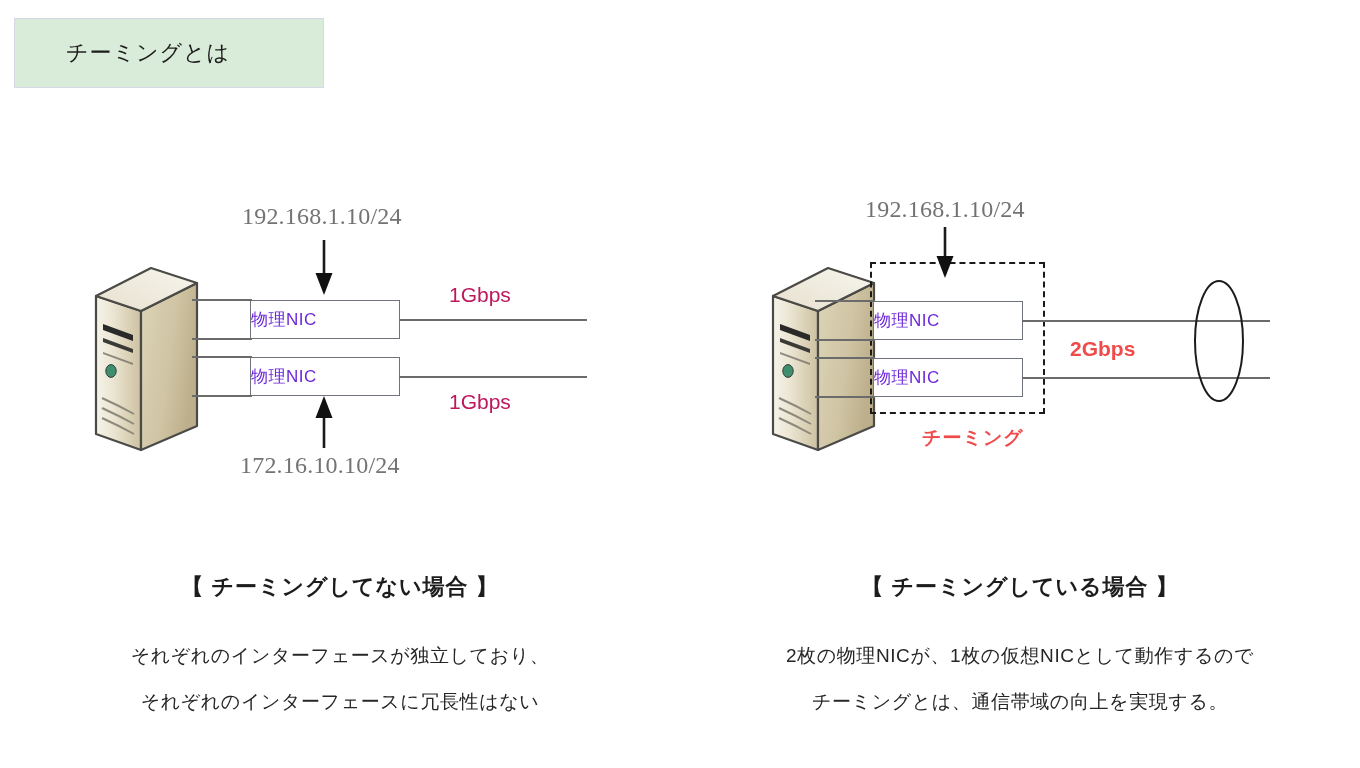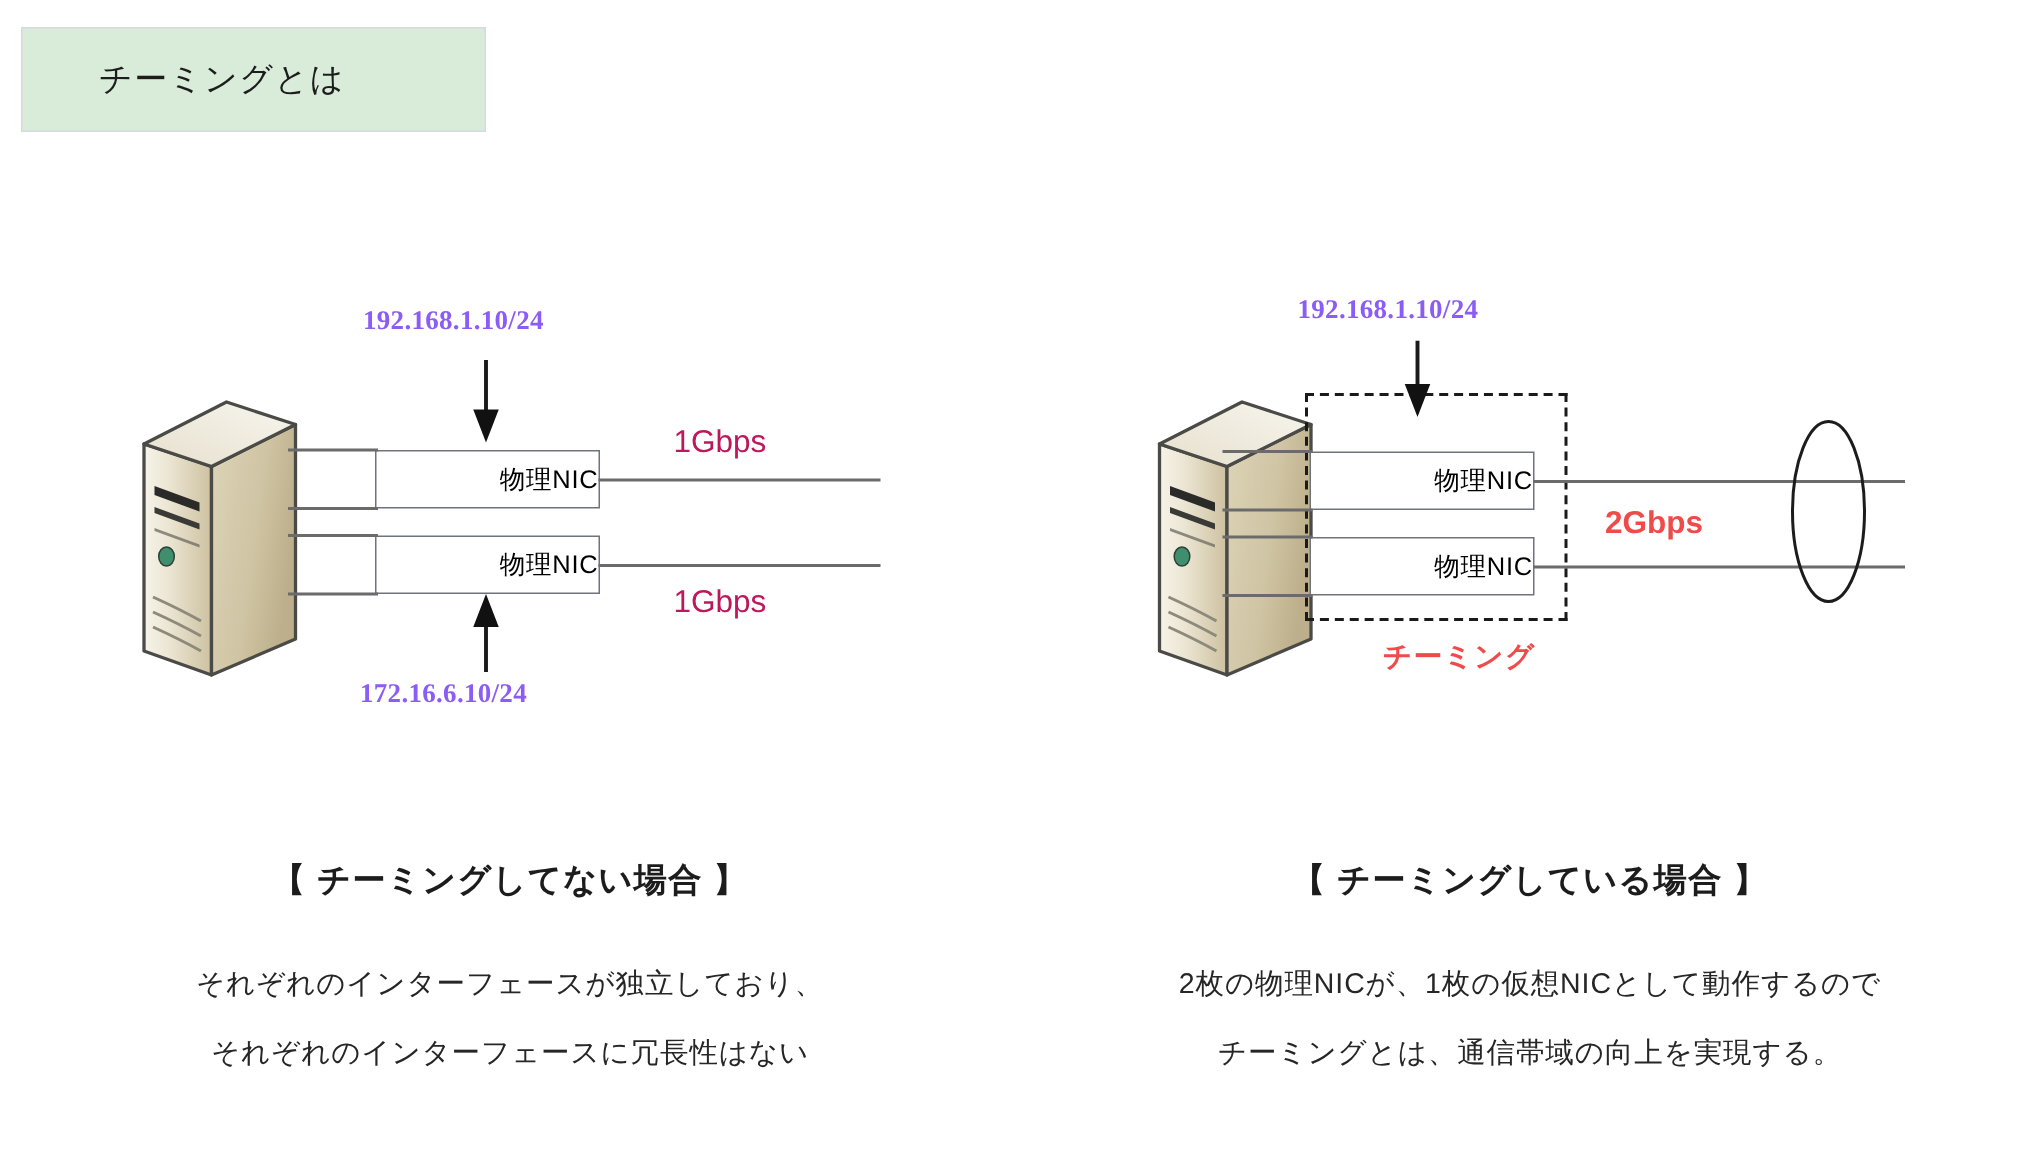--- a/index.html
+++ b/index.html
@@ -59,42 +59,41 @@
   
   .nic-box {
     position: absolute;
     box-sizing: border-box;
     background: #ffffff;
     border: 1.6px solid #6e737c;
     font-size: 17px;
     line-height: 1;
     display: flex;
     align-items: center;
-    justify-content: flex-end;
-    color: #000000;
+    justify-content: flex-start;
+    color: #6d28d9;
     letter-spacing: 0.5px;
     white-space: nowrap;
   }
 
   
   .cable {
     position: absolute;
     height: 0;
     border-top: 2px solid #6b6b6b;
   }
 
   
   .ip-label {
     position: absolute;
     font-family: "Liberation Serif", "DejaVu Serif", serif;
-    font-size: 18px;
-    color: #8b5cf6;
+    font-size: 24px;
+    color: #737373;
     white-space: nowrap;
     letter-spacing: 0.2px;
-    font-weight: bold;
   }
   .speed-label {
     position: absolute;
     font-size: 21px;
     color: #be185d;
     white-space: nowrap;
   }
   .speed-label.red {
     color: #ef4b4b;
     font-weight: 700;
@@ -222,21 +221,21 @@
   <div class="speed-label" style="left:449px; top:283px;">1Gbps</div>
   <div class="speed-label" style="left:449px; top:390px;">1Gbps</div>
 
   <div class="arrow" style="left:312px; top:396px;">
     <svg width="24" height="52" viewBox="0 0 24 52" xmlns="http://www.w3.org/2000/svg">
       <line x1="12" y1="16" x2="12" y2="52" stroke="#1a1a1a" stroke-width="2.6"></line>
       <polygon points="12,0 3.5,22 20.5,22" fill="#111111"></polygon>
     </svg>
   </div>
 
-  <div class="ip-label" style="left:240px; top:452px;">172.16.6.10/24</div>
+  <div class="ip-label" style="left:240px; top:452px;">172.16.10.10/24</div>
 
   <div class="caption-head" style="top:572px;">【 チーミングしてない場合 】</div>
   <div class="caption-line" style="top:643px;">それぞれのインターフェースが独立しており、</div>
   <div class="caption-line" style="top:689px;">それぞれのインターフェースに冗長性はない</div>
 </div>
 
 <div class="panel" id="panel-right">
 
   <div class="server" style="left:90px; top:258px;">
     <svg width="110" height="195" viewBox="0 0 110 195" xmlns="http://www.w3.org/2000/svg">

